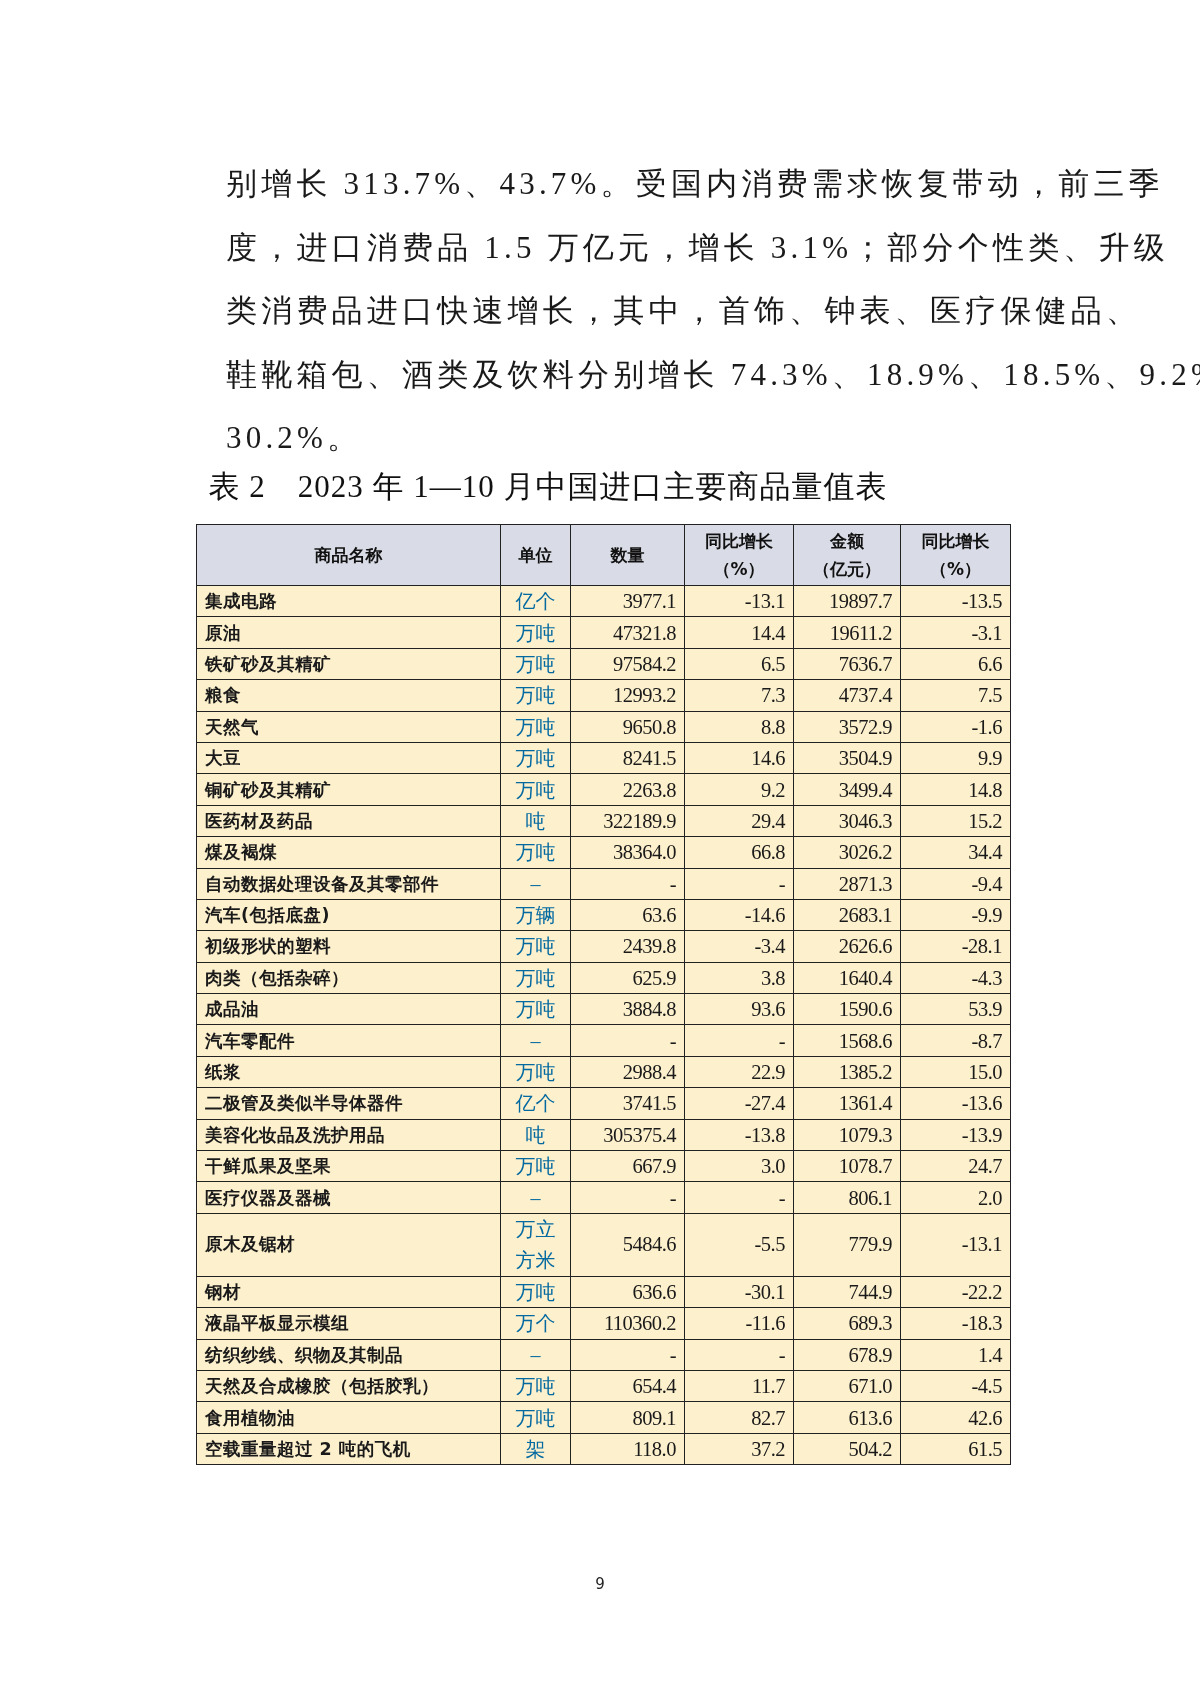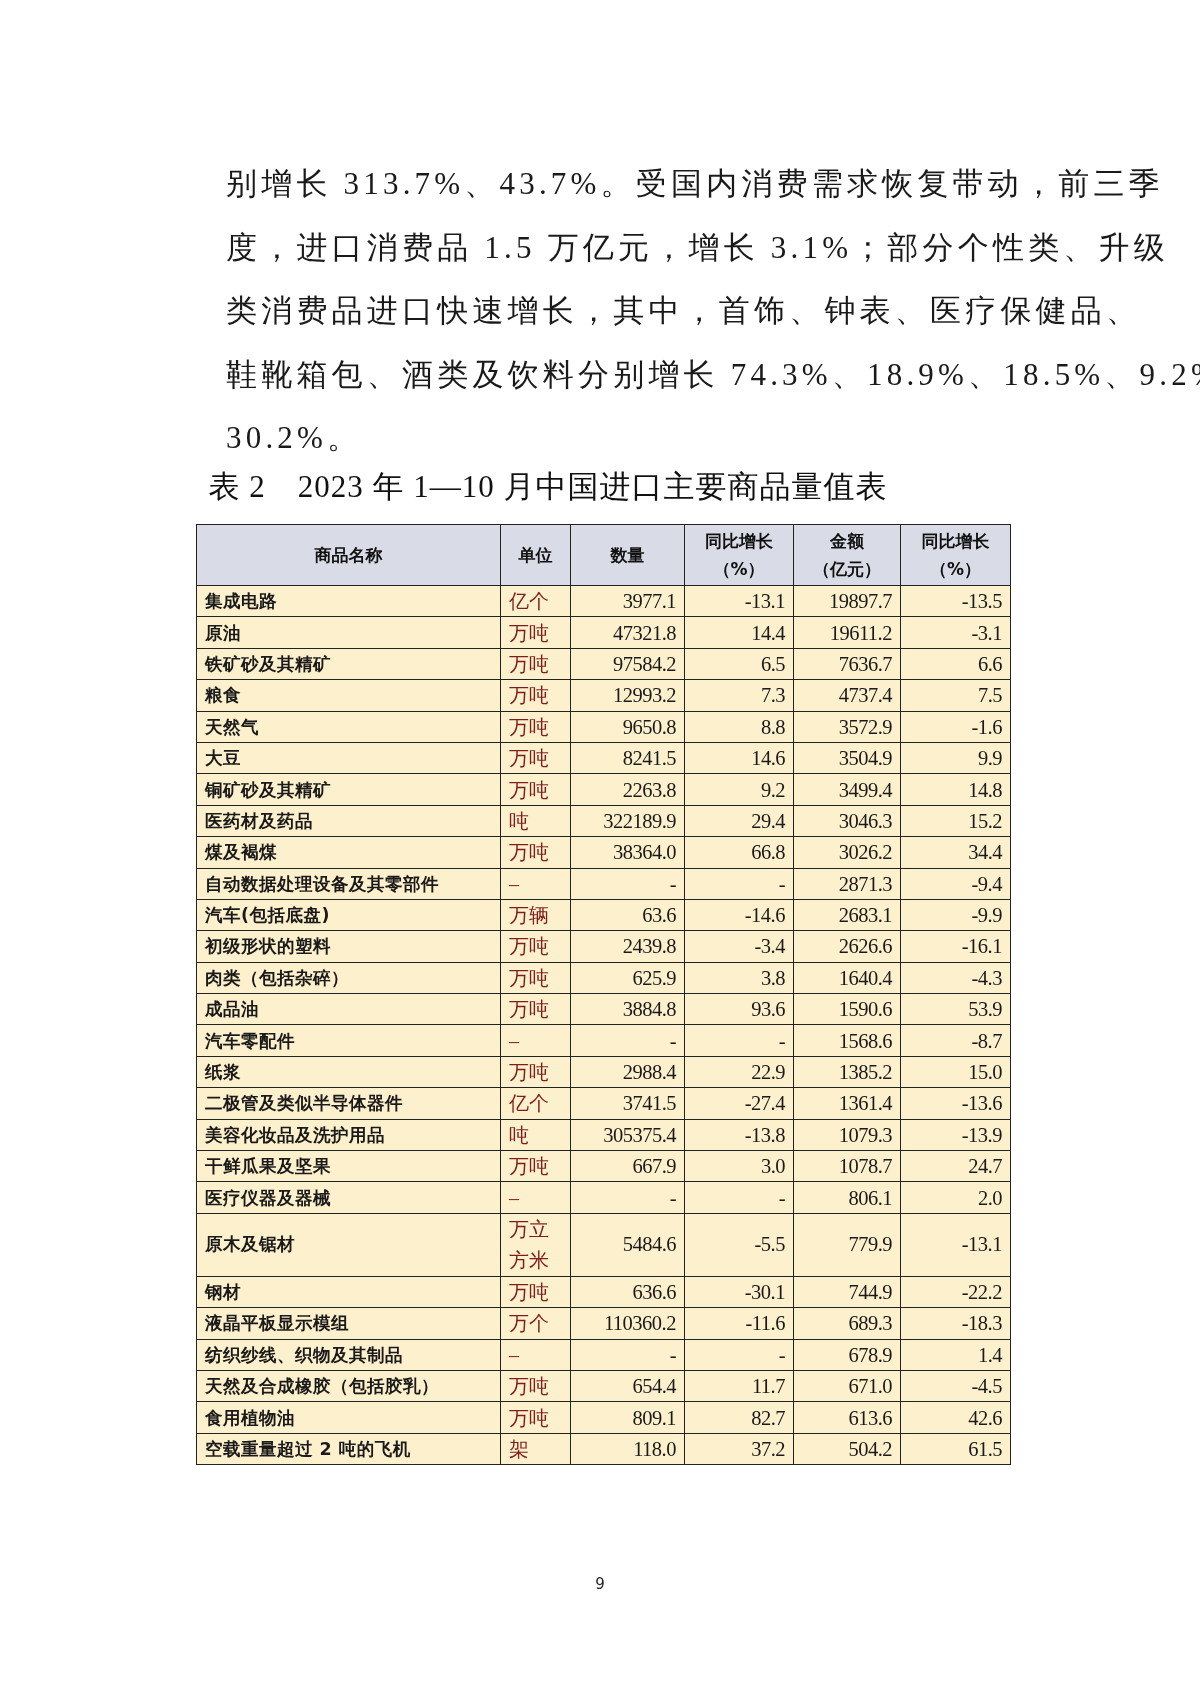--- a/index.html
+++ b/index.html
@@ -11,21 +11,21 @@
   .caption { position: absolute; left: 0; width: 1096px; top: 466px; text-align: center;
              font-size: 31px; letter-spacing: 1px; margin: 0; font-weight: normal; color: #111; }
   table.data { position: absolute; left: 196px; top: 524px; width: 814px;
                border-collapse: collapse; table-layout: fixed; font-size: 20.5px; }
   table.data td, table.data th { border: 1.3px solid #222; padding: 0 8px; overflow: hidden; white-space: nowrap; }
   table.data thead th { background: #d9dce6; height: 60px; font-family: "DejaVu Sans", sans-serif;
                          font-weight: bold; font-size: 17px; line-height: 28px; color: #111; text-align: center; }
   table.data tbody td { background: #fdf0cc; height: 30.4px; line-height: 30px; }
   table.data tbody tr.tall td { height: 62px; line-height: 31px; }
   td.name { font-family: "DejaVu Sans", sans-serif; font-weight: bold; font-size: 17.5px; text-align: left; letter-spacing: 0.5px; margin-top: 10px; }
-  td.unit { text-align: left; font-size: 20px; color: #7f1d1d; }
+  td.unit { text-align: center; font-size: 20px; color: #0369a1; }
   td.num { text-align: right; font-size: 20.5px; letter-spacing: -0.5px; }
   .page-num { position: absolute; left: 0; width: 1200px; top: 1575px; text-align: center;
               font-family: "DejaVu Sans", sans-serif; font-size: 15px; color: #222; }
 </style>
 </head>
 <body>
 
 <div class="para">
   <span class="line">别增长 313.7%、43.7%。受国内消费需求恢复带动，前三季</span>
   <span class="line">度，进口消费品 1.5 万亿元，增长 3.1%；部分个性类、升级</span>
@@ -152,21 +152,21 @@
         <td class="num">-14.6</td>
         <td class="num">2683.1</td>
         <td class="num">-9.9</td>
       </tr>
       <tr>
         <td class="name">初级形状的塑料</td>
         <td class="unit">万吨</td>
         <td class="num">2439.8</td>
         <td class="num">-3.4</td>
         <td class="num">2626.6</td>
-        <td class="num">-16.1</td>
+        <td class="num">-28.1</td>
       </tr>
       <tr>
         <td class="name">肉类（包括杂碎）</td>
         <td class="unit">万吨</td>
         <td class="num">625.9</td>
         <td class="num">3.8</td>
         <td class="num">1640.4</td>
         <td class="num">-4.3</td>
       </tr>
       <tr>

